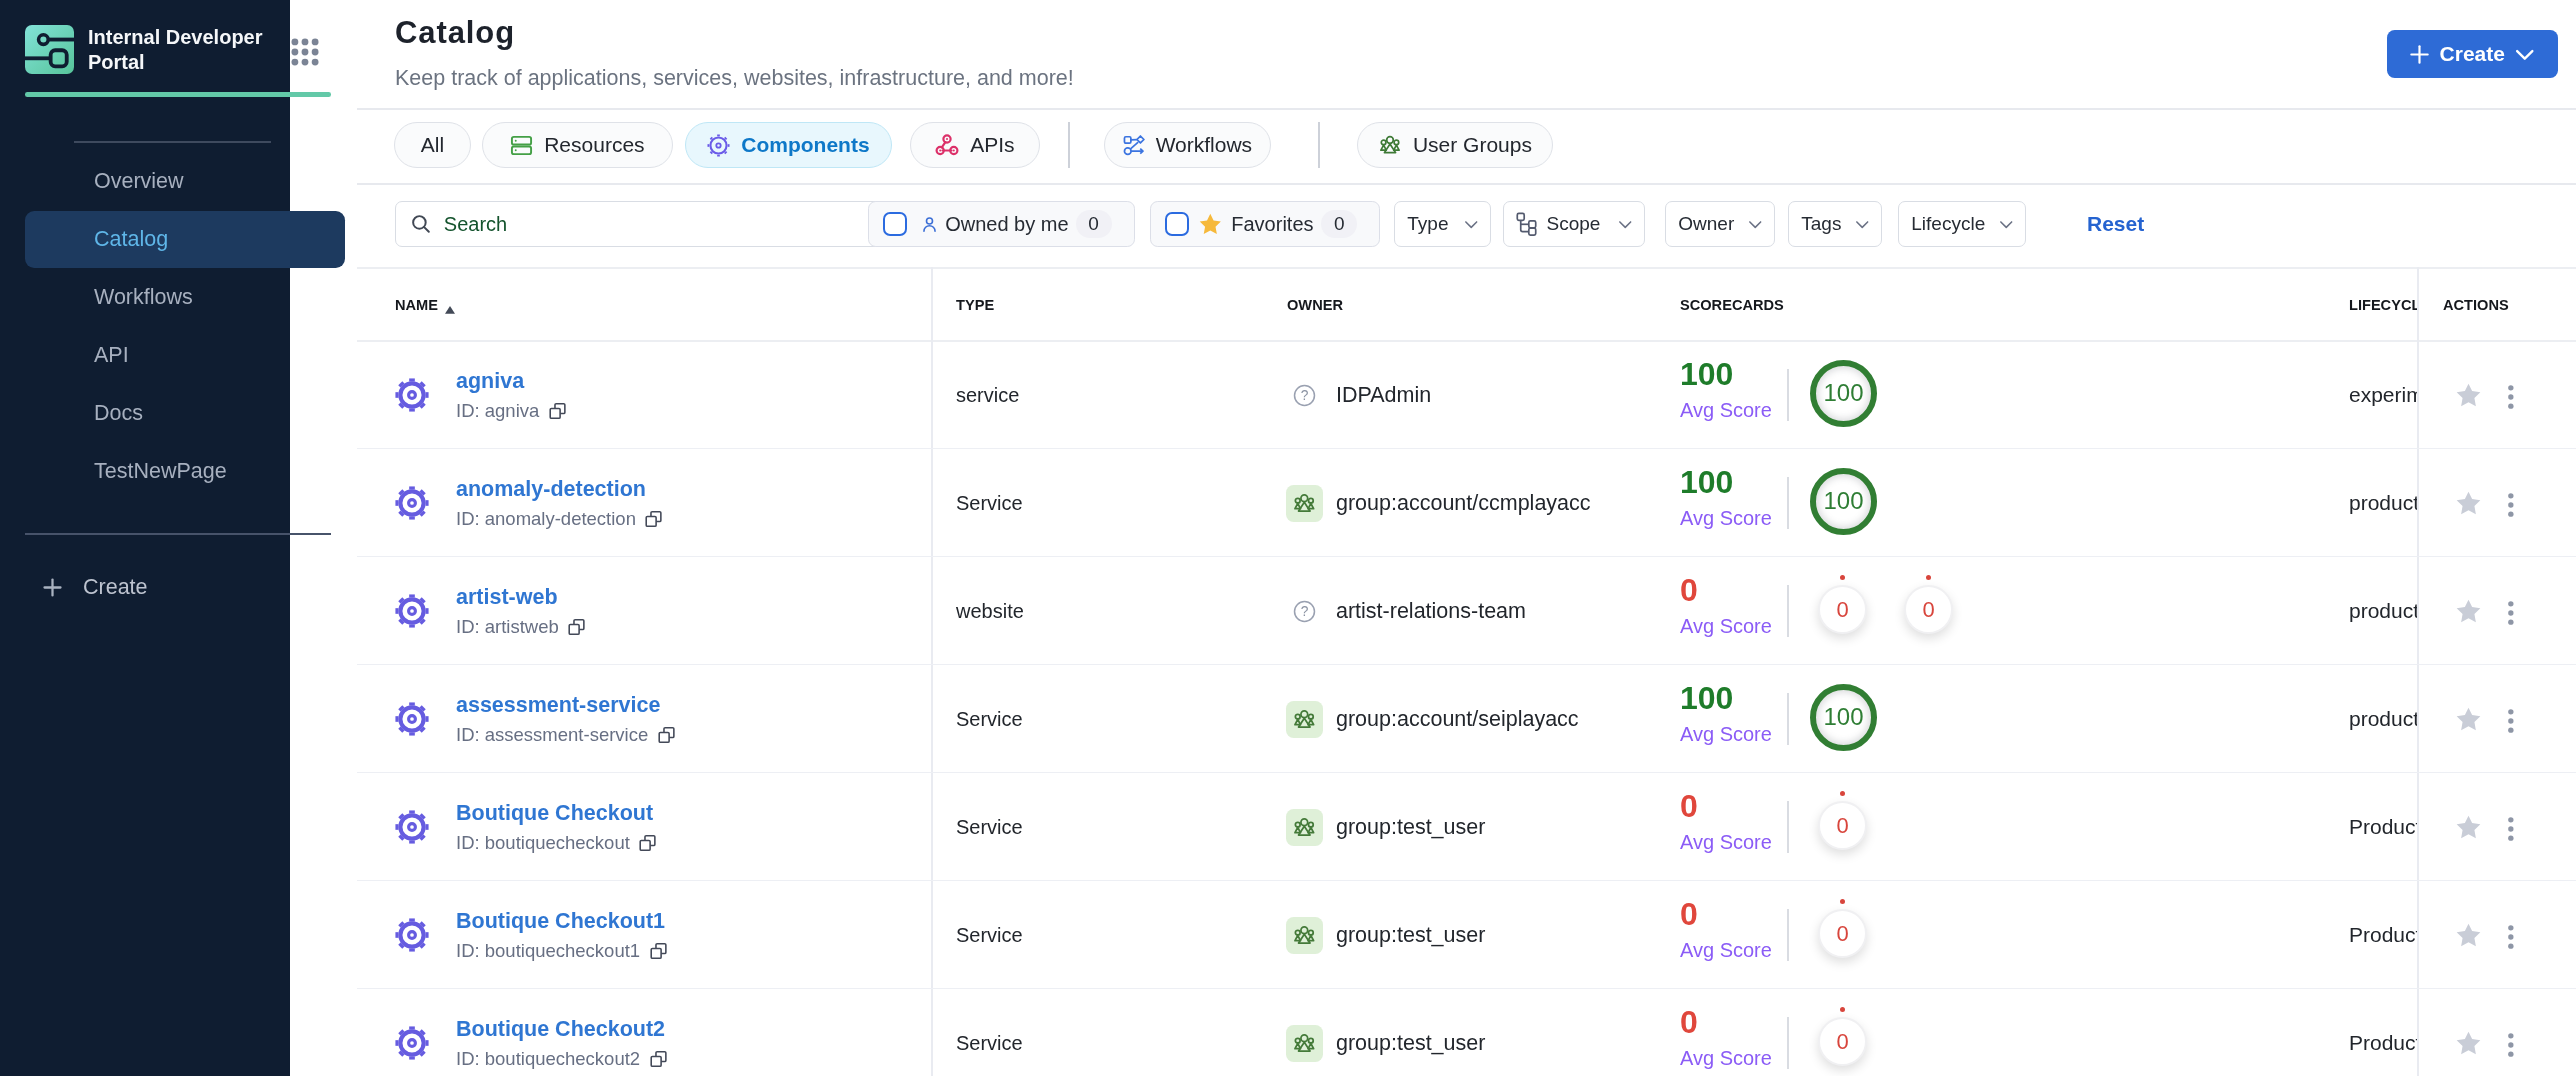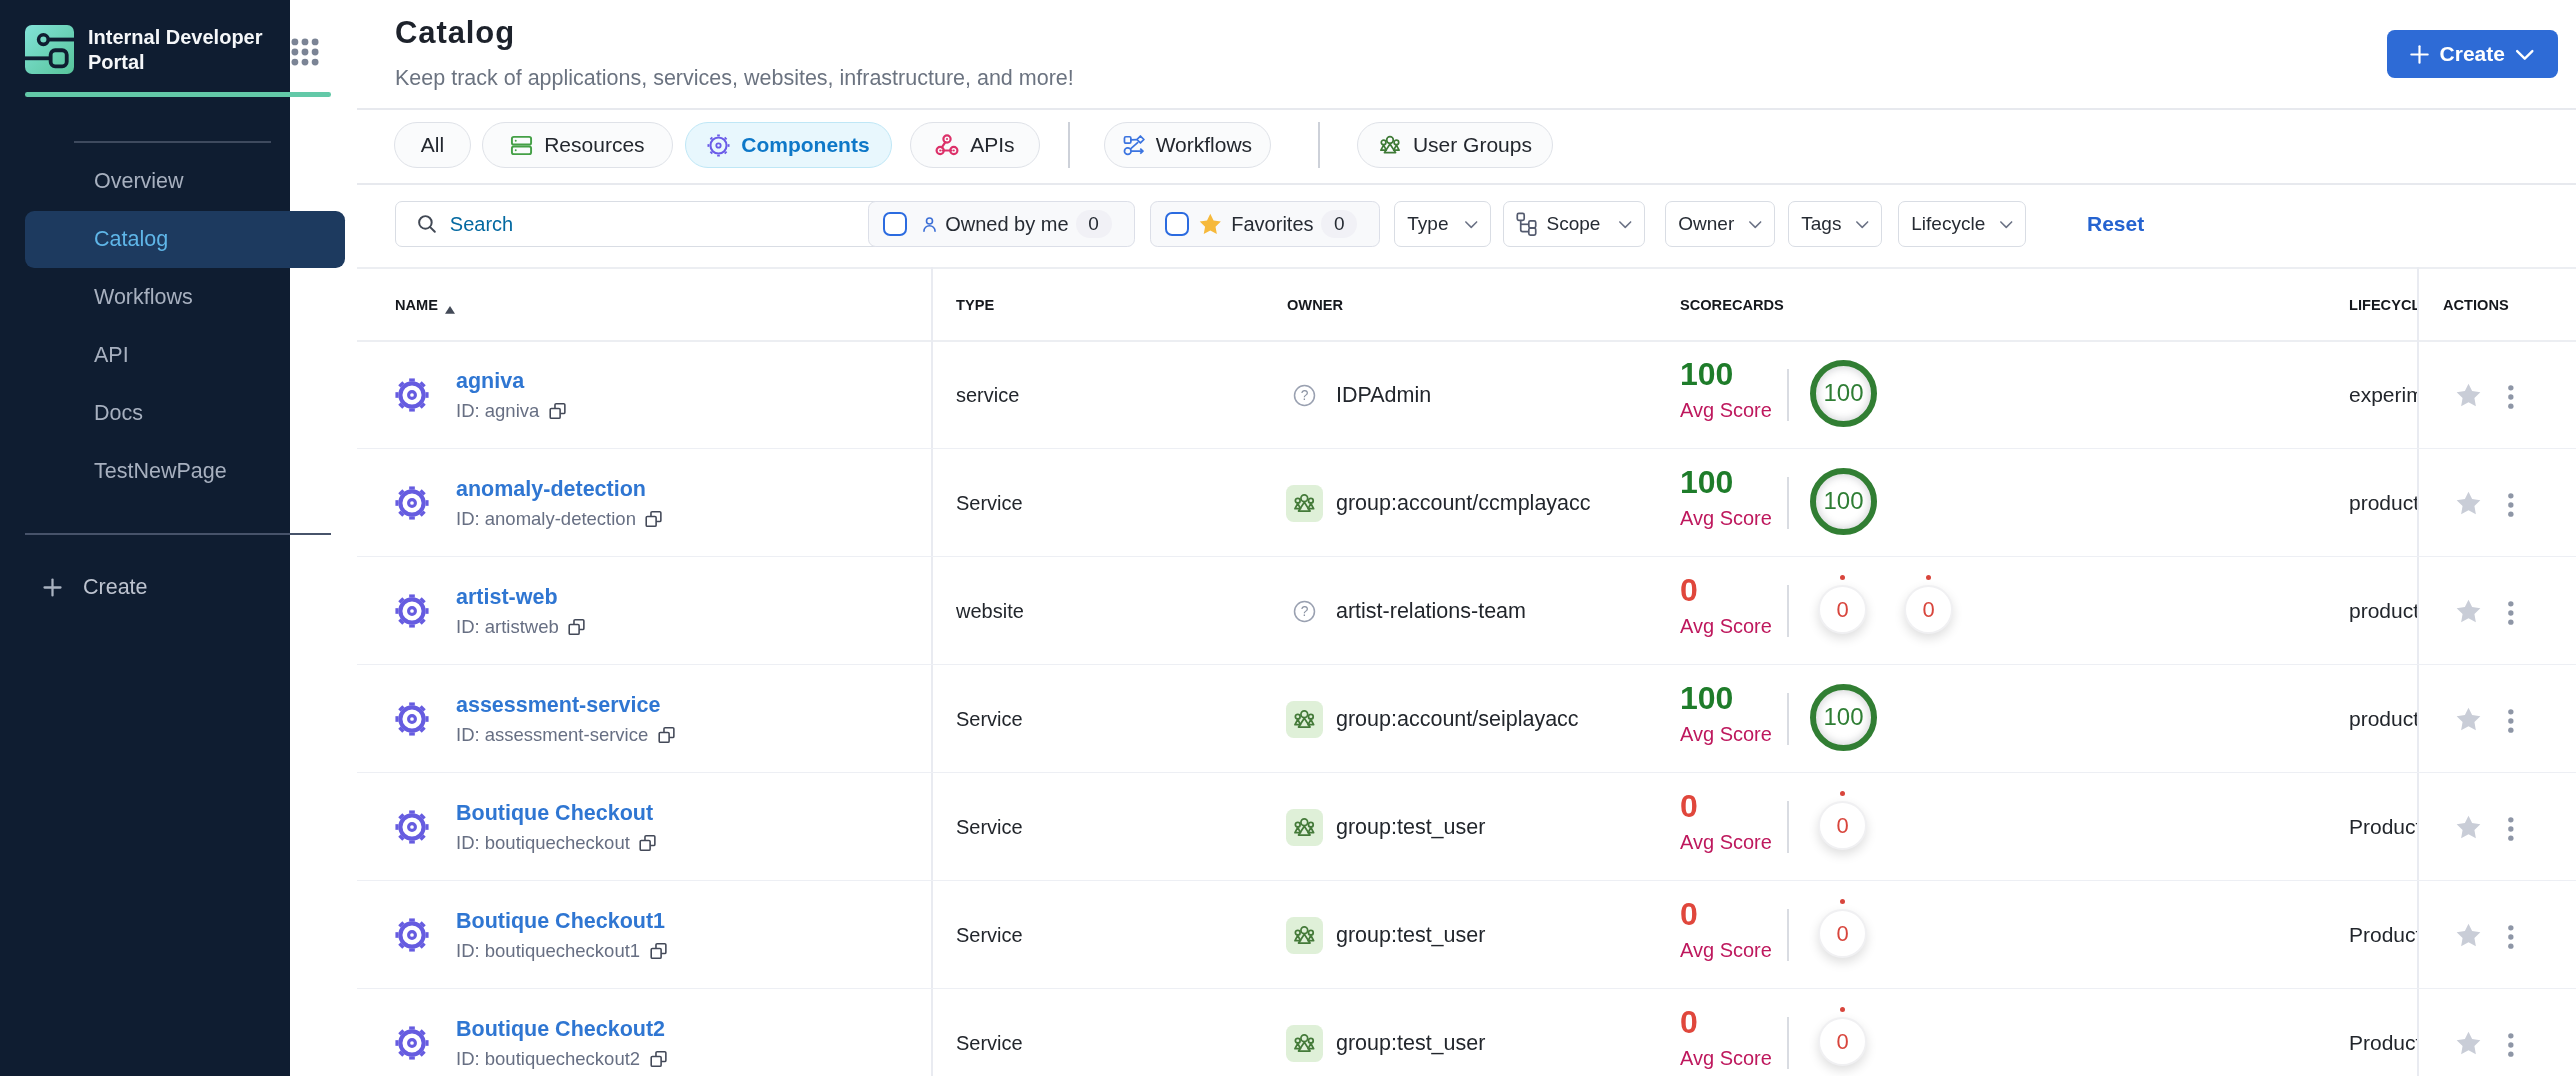--- a/index.html
+++ b/index.html
@@ -59,21 +59,21 @@
 .nid { display:flex; align-items:center; gap:8.5px; margin-top:3.1px; font-size:18.5px; color:#676f83; line-height:23px; }
 .tcell { position:absolute; left:599px; top:0; height:108px; display:flex; align-items:center;
   font-size:20px; color:#22262c; }
 .ocell { position:absolute; left:929px; top:0; height:108px; display:flex; align-items:center;
   gap:13px; font-size:21.5px; color:#22262c; }
 .oicon { width:37px; height:37px; display:flex; align-items:center; justify-content:center; }
 .oicon.grp { background:#dff0d8; border-radius:7.7px; }
 .scell { position:absolute; left:1323px; top:16px; }
 .snum { font-size:32px; font-weight:bold; line-height:34px; }
 .snum.g { color:#1e7c2a; } .snum.r { color:#e0473c; }
-.slabel { font-size:20px; color:#be185d; line-height:23px; margin-top:7.7px; }
+.slabel { font-size:20px; color:#8b5cf6; line-height:23px; margin-top:7.7px; }
 .sdiv { position:absolute; left:1430px; top:28px; height:52px; width:1.5px; background:#d9dce2; }
 .c100 { position:absolute; top:18.5px; width:67px; height:67px; border:6.2px solid #317e33; border-radius:50%;
   background:#fff; box-shadow:inset 0 0 7.7px 2.3px rgba(90,95,105,0.22); display:flex; align-items:center; justify-content:center;
   font-size:24px; color:#2f7e35; }
 .c0 { position:absolute; top:28px; width:49px; height:49px; border:2.3px solid #f0f0f2; border-radius:50%;
   background:#fff; box-shadow:0 4.6px 10.8px rgba(0,0,0,0.13); display:flex; align-items:center; justify-content:center;
   font-size:22px; color:#d8453c; }
 .cdot { position:absolute; top:17.7px; width:5.4px; height:5.4px; border-radius:50%; background:#d8453c; }
 .lcell { position:absolute; left:1992px; top:0; width:68px; height:108px; overflow:hidden;
   display:flex; align-items:center; font-size:21px; color:#22262c; white-space:nowrap; }
@@ -218,21 +218,21 @@
         <circle cx="12" cy="7" r="3.3"></circle>
         <path d="M12 11 L17.6 19.6 L6.4 19.6 Z"></path>
         <circle cx="5.6" cy="9.4" r="2.3"></circle>
         <path d="M5.6 12.2 L8.3 17.2 L2.9 17.2 Z"></path>
         <circle cx="18.4" cy="9.4" r="2.3"></circle>
         <path d="M18.4 12.2 L21.1 17.2 L15.7 17.2 Z"></path>
       </svg>
       <span>User Groups</span>
     </div>
 
-  <div class="fbox" style="left:38px; width:544px; gap:12.3px; padding-left:20px; color:#0369a1;">
+  <div class="fbox" style="left:38px; width:544px; gap:12.3px; padding-left:14px; color:#14532d;">
       <svg width="21.5" height="21.5" viewBox="0 0 24 24" fill="none" stroke="#414854" stroke-width="2.2" stroke-linecap="round">
         <circle cx="10.5" cy="10.5" r="7"></circle>
         <line x1="15.8" y1="15.8" x2="21" y2="21"></line>
       </svg>
       <span>Search</span>
     </div>
   <div class="fbox chkpill" style="left:511px; width:267px; padding-left:14px;">
       <div class="chk"></div>
       <span style="margin-left:13px;display:flex;">
         <svg width="19" height="19" viewBox="0 0 24 24" fill="none" stroke="#3c6fd6" stroke-width="2" stroke-linecap="round">

